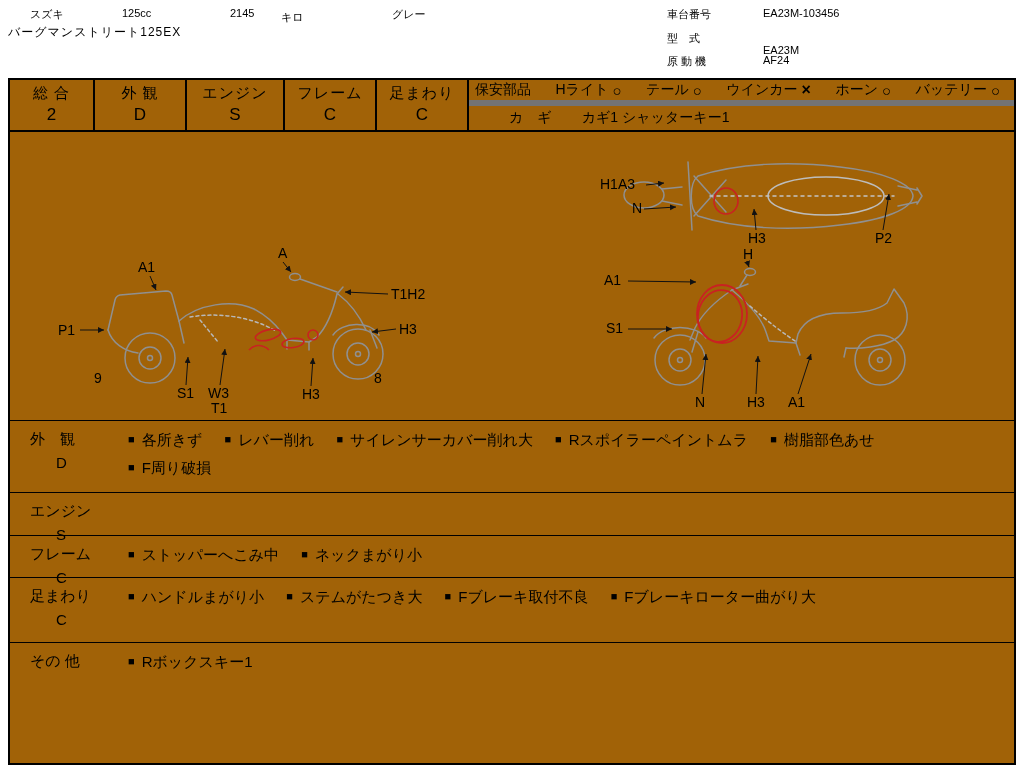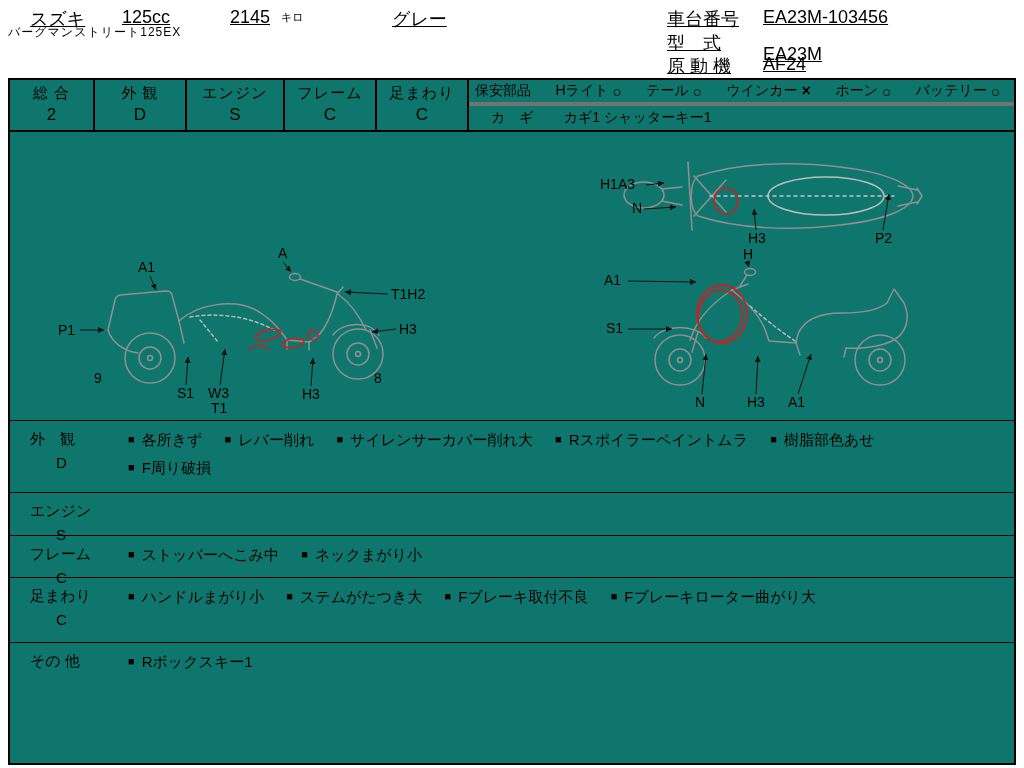--- a/index.html
+++ b/index.html
@@ -1,35 +1,35 @@
 <!DOCTYPE html>
 <html><head>
 <meta charset="utf-8">
 <style>
   * { margin:0; padding:0; box-sizing:border-box; }
   html,body { background:#ffffff; }
   body { width:1024px; height:768px; font-family:"Liberation Sans","DejaVu Sans",sans-serif; color:#000; position:relative; overflow:hidden; }
   .page { position:relative; width:1024px; height:768px; background:#fff; }
   .abs { position:absolute; }
-  .t15 { font-size:18px;text-decoration:underline; }
+  .t15 { font-size:11px; }
   .model-name { font-size:12px; letter-spacing:1px; }
 
-  .sheet { position:absolute; left:8px; top:78px; width:1008px; height:687px; border:2px solid #000; background:#0f766e; }
+  .sheet { position:absolute; left:8px; top:78px; width:1008px; height:687px; border:2px solid #000; background:#a16207; }
 
   .grade-row { position:absolute; top:0; left:0; right:0; height:52px; border-bottom:2px solid #000; display:flex; }
   .gcell { border-right:2px solid #000; display:flex; flex-direction:column; align-items:center; padding-top:4px; }
   .glabel { font-size:15px; white-space:pre; letter-spacing:1px; }
   .gvalue { font-size:17px; margin-top:2px; }
 
   .safety { flex:1; display:flex; flex-direction:column; }
-  .safety-top { height:26px; border-bottom:4px solid #737373; display:flex; align-items:center; justify-content:space-between; font-size:14px; padding:0 14px 0 6px; }
+  .safety-top { height:26px; border-bottom:6px solid #737373; display:flex; align-items:center; justify-content:space-between; font-size:14px; padding:0 14px 0 6px; }
   .sp-item { display:inline-flex; align-items:center; white-space:nowrap; }
   .mark { font-size:15px; margin-left:4px; }
   .mark-x { font-size:16px; font-weight:700; margin-left:4px; }
-  .safety-bottom { flex:1; display:flex; align-items:center; font-size:14px; padding-left:22px; }
+  .safety-bottom { flex:1; display:flex; align-items:center; font-size:14px; padding-left:40px; }
   .key-label { white-space:pre; }
   .key-info { margin-left:30px; }
 
   .diagram-area { position:absolute; top:54px; left:0; right:0; height:286px; }
   .diag { position:absolute; }
   .diag text { font-family:"Liberation Sans","DejaVu Sans",sans-serif; }
 
   .notes { position:absolute; top:340px; left:0; right:0; bottom:0; display:flex; flex-direction:column; }
   .note-row { border-top:1px solid #000; display:flex; }
   .note-row.grow { flex:1;justify-content:space-between; }

